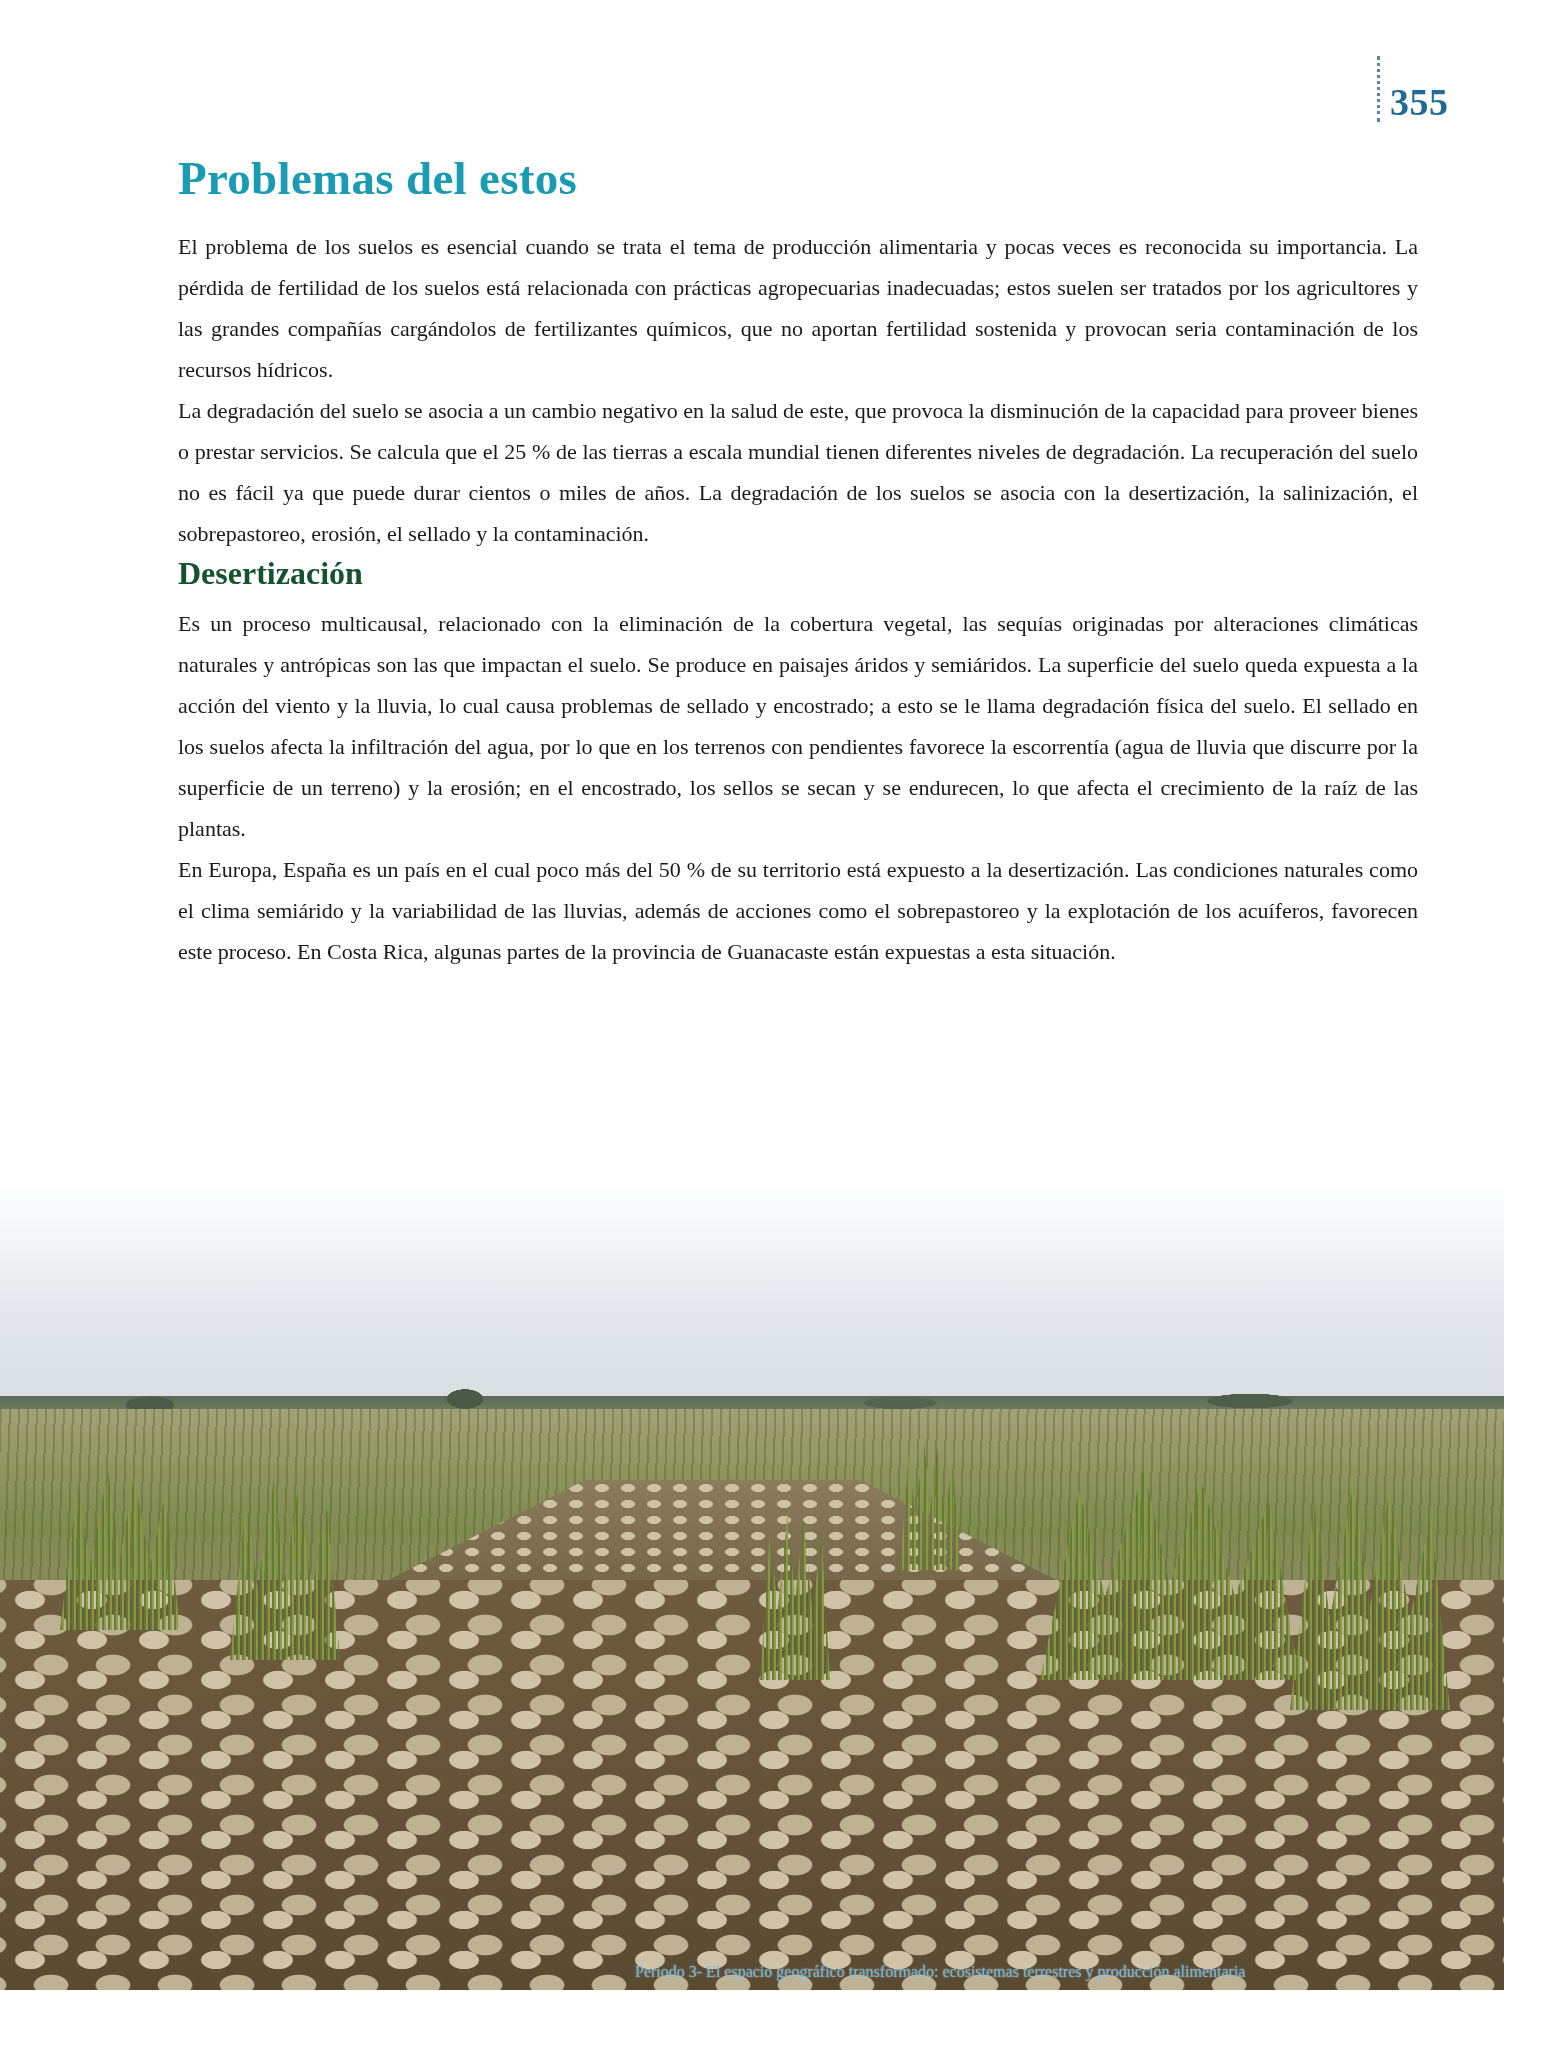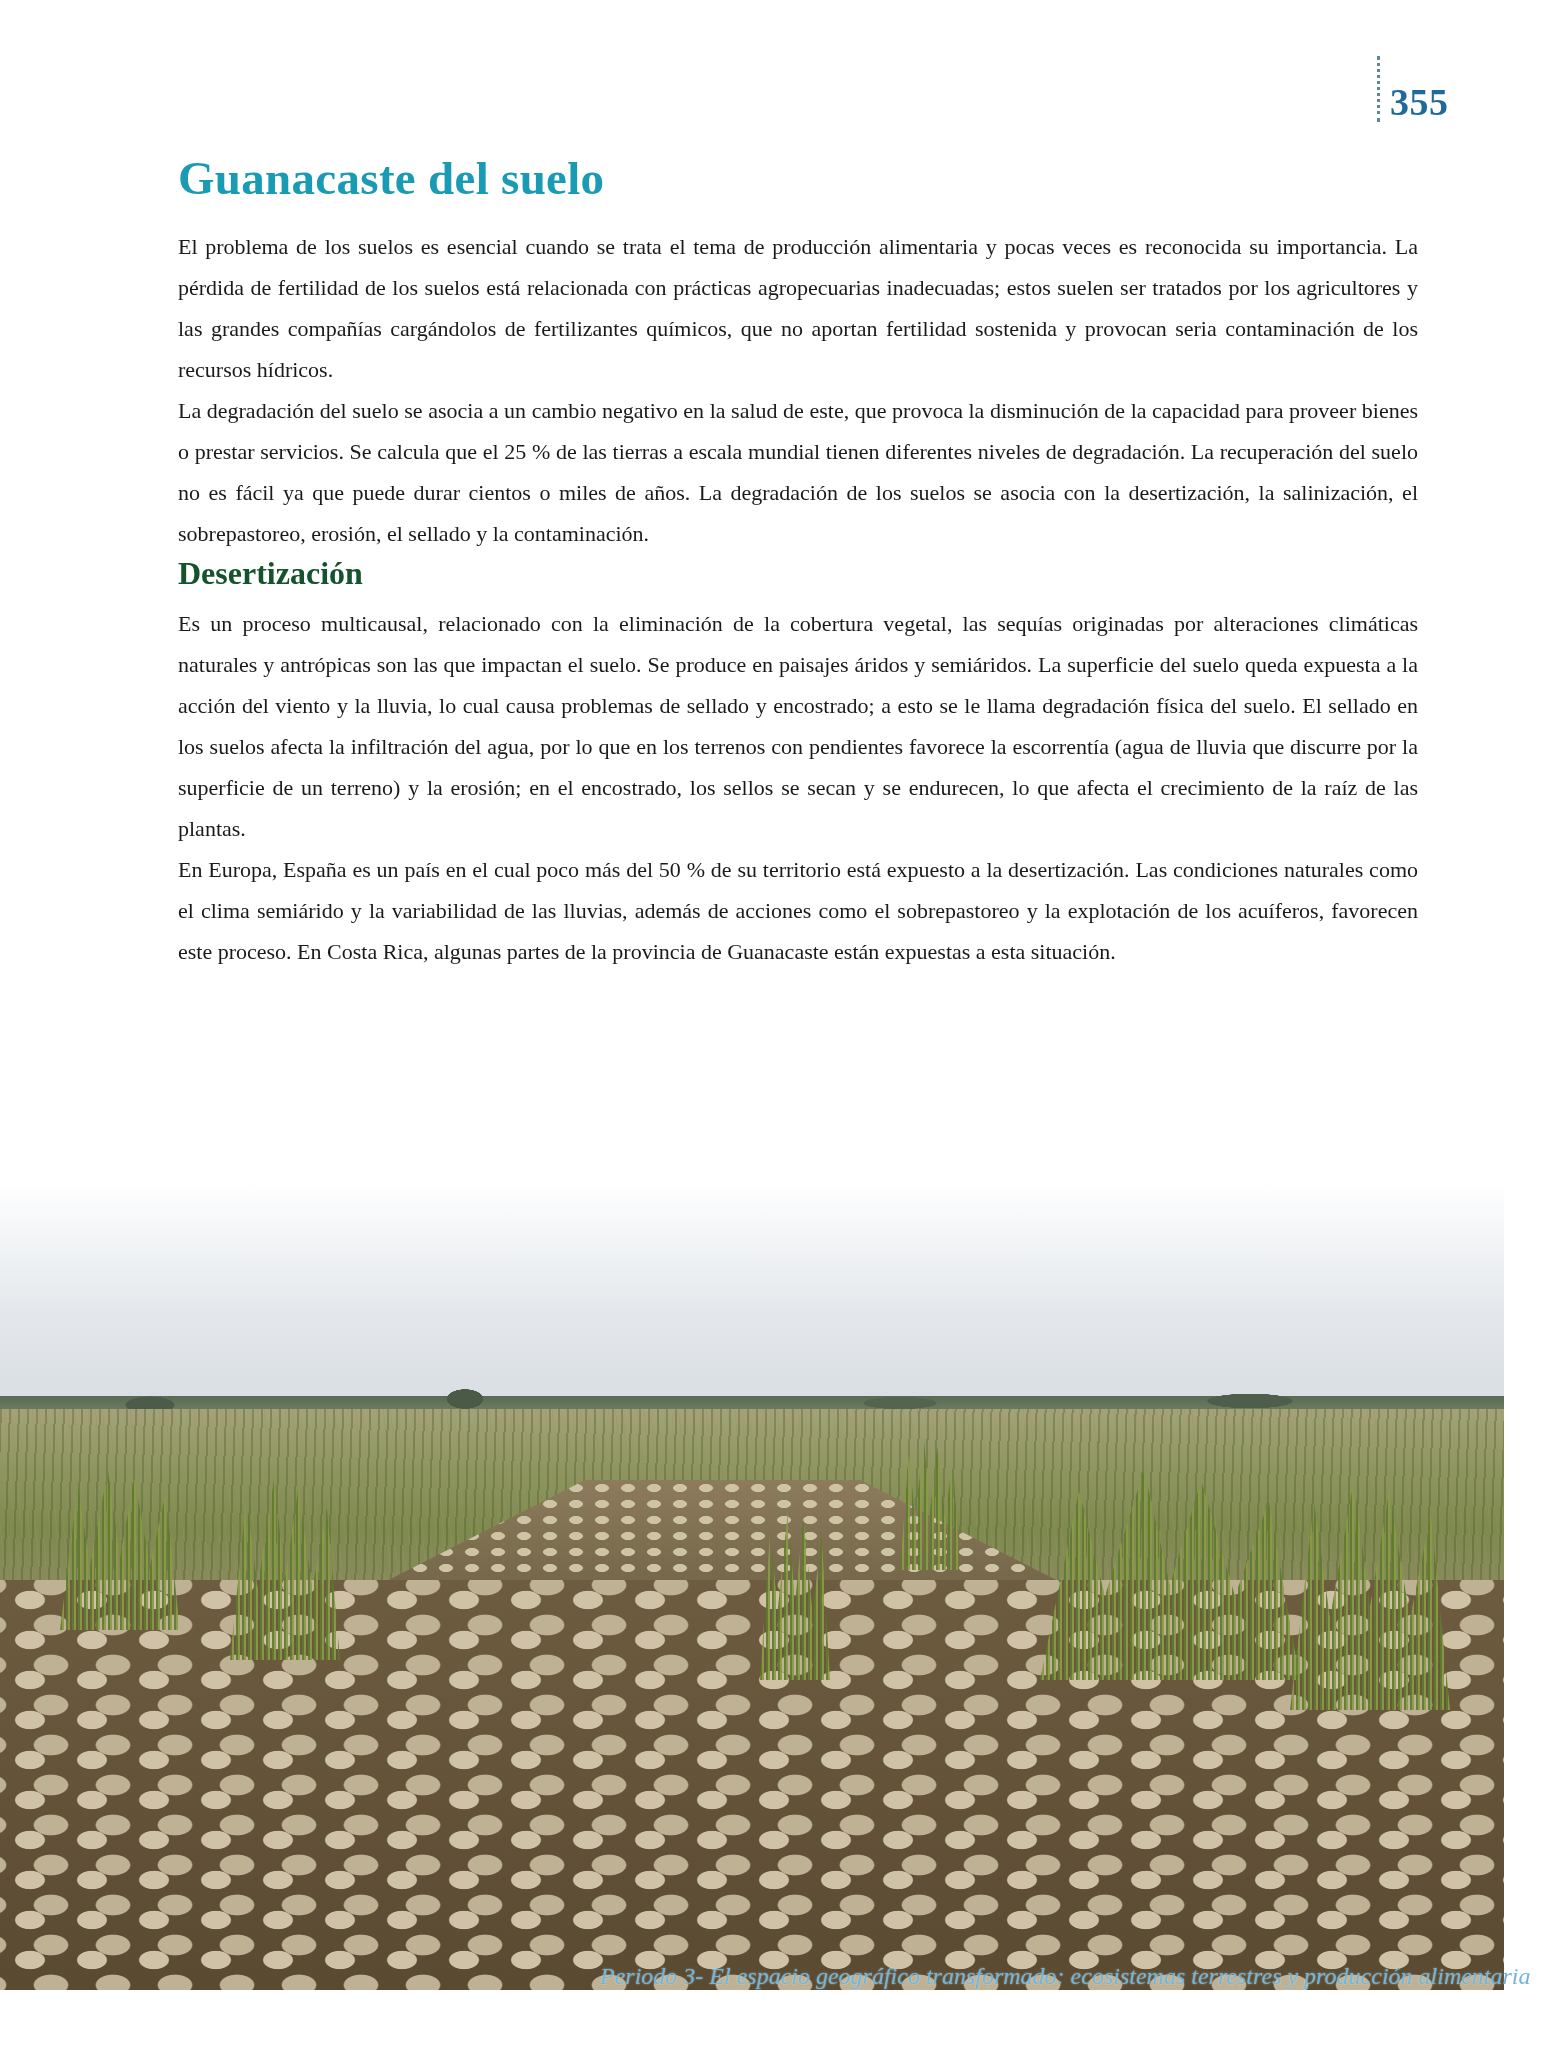--- a/index.html
+++ b/index.html
@@ -54,22 +54,22 @@
       linear-gradient(to bottom, #8c7c5c, #6f5f44);
     clip-path: polygon(35% 0, 60% 0, 85% 100%, 10% 100%);
   }
   .grass-tuft {
     position: absolute;
     background: repeating-linear-gradient(90deg, #5f7a2f 0 2px, #8a9b45 2px 4px, transparent 4px 6px);
     clip-path: polygon(0 100%, 15% 10%, 25% 60%, 40% 0, 50% 55%, 62% 5%, 75% 60%, 88% 15%, 100% 100%);
     opacity: 0.92;
   }
   .footer-caption {
-    position: absolute; left: 600px; top: 1963px;
-    font-size: 24px; font-style: italic; color: #6fb6dc; white-space: nowrap;
+    position: absolute; left: 635px; top: 1963px;
+    font-size: 16px; color: #6fb6dc; white-space: nowrap;
     text-shadow: 0 0 2px rgba(255,255,255,0.5);
   }
   .content {
     position: absolute; left: 178px; top: 150px; width: 1240px;
   }
   .title {
     margin: 0; font-size: 47px; font-weight: bold; color: #1a9bb4;
     line-height: 1.2; letter-spacing: 0.3px;
   }
   .section-title {
@@ -102,19 +102,19 @@
   <div class="grass-tuft" style="left:230px;top:300px;width:110px;height:180px;"></div>
   <div class="grass-tuft" style="left:760px;top:330px;width:70px;height:170px;"></div>
   <div class="grass-tuft" style="left:1040px;top:290px;width:260px;height:210px;"></div>
   <div class="grass-tuft" style="left:1290px;top:300px;width:160px;height:230px;"></div>
   <div class="grass-tuft" style="left:900px;top:260px;width:60px;height:130px;"></div>
 </div>
 
 <div class="footer-caption">Periodo 3- El espacio geográfico transformado: ecosistemas terrestres y producción alimentaria</div>
 
 <div class="content">
-  <h1 class="title">Guanacaste del suelo</h1>
+  <h1 class="title">Problemas del estos</h1>
   <p class="body p1">El problema de los suelos es esencial cuando se trata el tema de producción alimentaria y pocas veces es reconocida su importancia. La pérdida de fertilidad de los suelos está relacionada con prácticas agropecuarias inadecuadas; estos suelen ser tratados por los agricultores y las grandes compañías cargándolos de fertilizantes químicos, que no aportan fertilidad sostenida y provocan seria contaminación de los recursos hídricos.</p>
   <p class="body p2">La degradación del suelo se asocia a un cambio negativo en la salud de este, que provoca la disminución de la capacidad para proveer bienes o prestar servicios.  Se calcula que el 25 % de las tierras a escala mundial tienen diferentes niveles de degradación. La recuperación del suelo no es fácil ya que puede durar cientos o miles de años. La degradación de los suelos se asocia con la desertización, la salinización, el sobrepastoreo, erosión, el sellado y la contaminación.</p>
   <h2 class="section-title">Desertización</h2>
   <p class="body p3">Es un proceso multicausal, relacionado con la eliminación de la cobertura vegetal, las sequías originadas por alteraciones climáticas naturales y antrópicas son las que impactan el suelo. Se produce en paisajes áridos y semiáridos. La superficie del suelo queda expuesta a la acción del viento y la lluvia, lo cual causa problemas de sellado y encostrado; a esto se le llama degradación física del suelo. El sellado en los suelos afecta la infiltración del agua, por lo que en los terrenos con pendientes favorece la escorrentía (agua de lluvia que discurre por la superficie de un terreno) y la erosión; en el encostrado, los sellos se secan y se endurecen, lo que afecta el crecimiento de la raíz de las plantas.</p>
   <p class="body p4">En Europa, España es un país en el cual poco más del 50 % de su territorio está expuesto a la desertización. Las condiciones naturales como el clima semiárido y la variabilidad de las lluvias, además de acciones como el sobrepastoreo y la explotación de los acuíferos, favorecen este proceso. En Costa Rica, algunas partes de la provincia de Guanacaste están expuestas a esta situación.</p>
 </div>
 
 </body></html>

